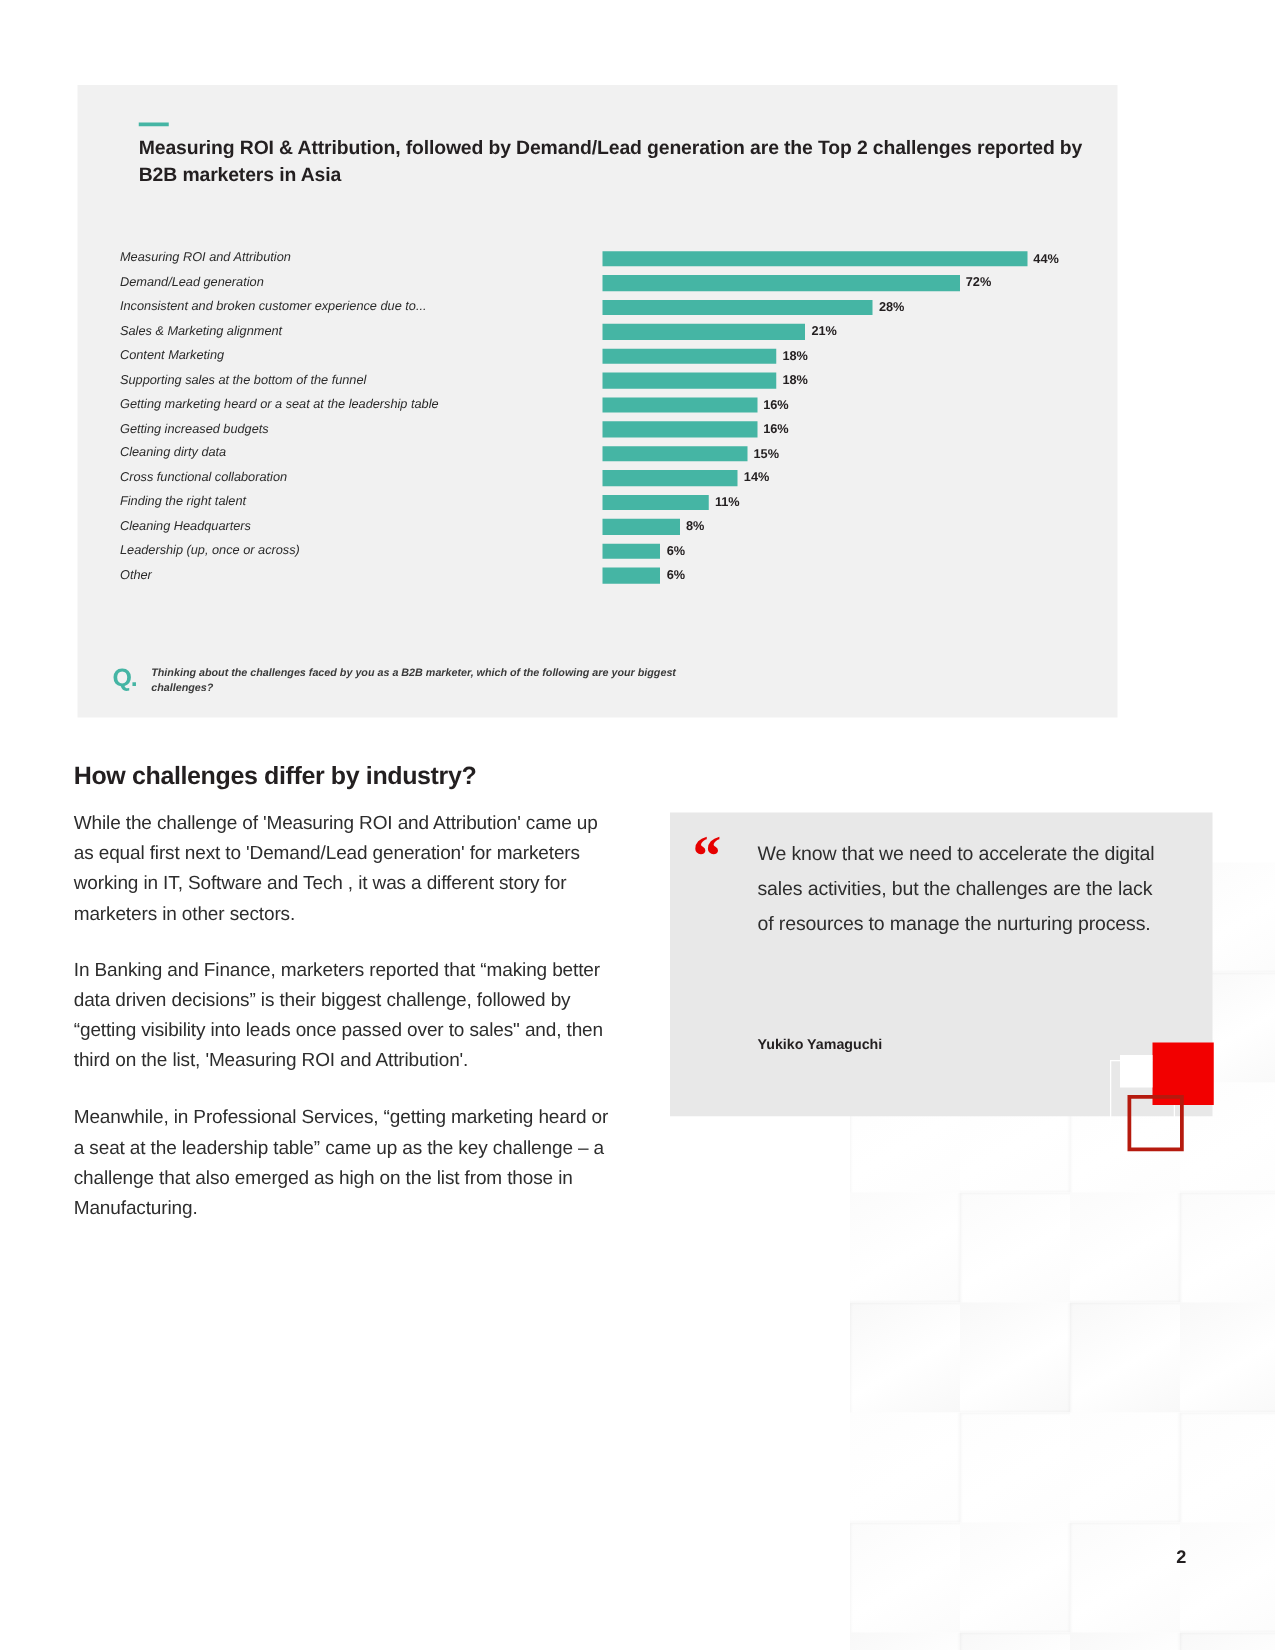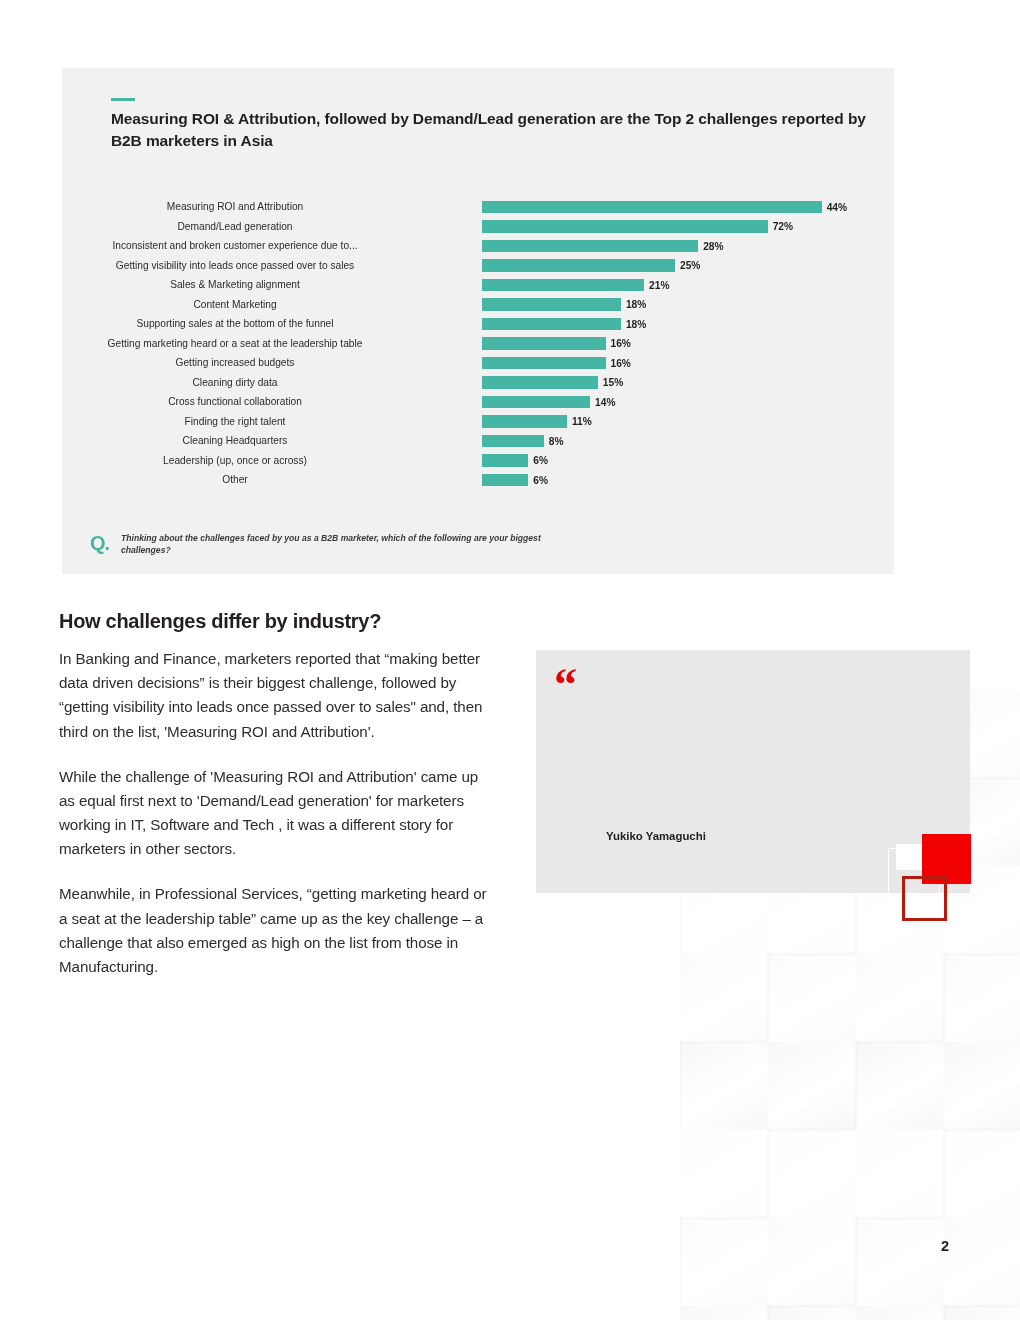--- a/index.html
+++ b/index.html
@@ -24,22 +24,22 @@
   #teal-dash { position:absolute; left:49px; top:30px; width:24px; height:3px; background:#45b5a4; }
   #chart-title {
     position:absolute; left:49px; top:40px; width:760px;
     font-size:15.5px; font-weight:bold; line-height:1.42; color:#231f20;
     letter-spacing:-0.1px;
   }
 
   #chart-area { position:absolute; left:0; top:130px; width:898px; height:320px; }
   .bar-row { position:relative; height:19.5px; margin-bottom:0px; }
   .bar-label {
-    position:absolute; right:560px; top:2px; width:330px; text-align:center;
-    font-size:10.2px; color:#2b2b2b; line-height:13px; white-space:nowrap;
+    position:absolute; right:534px; top:2px; width:330px; text-align:left;
+    font-size:10.2px; color:#2b2b2b; line-height:13px; white-space:nowrap;font-style:italic;
   }
   .bar-track { position:absolute; left:388px; top:2.5px; height:12.5px;padding-left:32px; }
   .bar-fill { height:12.5px; background:#45b5a4; float:left; }
   .bar-value {
     float:left; font-size:10.2px; font-weight:bold; color:#231f20;
     margin-left:5px; line-height:13px;
   }
 
   
   #chart-footnote { position:absolute; left:28px; top:460px; width:520px; }
@@ -158,27 +158,20 @@
         </div>
       </div>
       <div class="bar-row">
         <div class="bar-label">Inconsistent and broken customer experience due to...</div>
         <div class="bar-track">
           <div class="bar-fill" style="width: 216.16px; background: rgb(69, 181, 164);"></div>
           <div class="bar-value">28%</div>
         </div>
       </div>
       <div class="bar-row">
-        <div class="bar-label">Getting visibility into leads once passed over to sales</div>
-        <div class="bar-track">
-          <div class="bar-fill" style="width: 193px; background: rgb(69, 181, 164);"></div>
-          <div class="bar-value">25%</div>
-        </div>
-      </div>
-      <div class="bar-row">
         <div class="bar-label">Sales &amp; Marketing alignment</div>
         <div class="bar-track">
           <div class="bar-fill" style="width: 162.12px; background: rgb(69, 181, 164);"></div>
           <div class="bar-value">21%</div>
         </div>
       </div>
       <div class="bar-row">
         <div class="bar-label">Content Marketing</div>
         <div class="bar-track">
           <div class="bar-fill" style="width: 138.96px; background: rgb(69, 181, 164);"></div>
@@ -252,28 +245,29 @@
 
   <div id="chart-footnote">
     <span id="q-mark">Q.</span>
     <div id="footnote-text">Thinking about the challenges faced by you as a B2B marketer, which of the following are your biggest challenges?</div>
   </div>
 
 </div>
 
 <div id="body-col">
   <div id="section-heading">How challenges differ by industry?</div>
+  <div class="body-para">While the challenge of 'Measuring ROI and Attribution' came up as equal first next to 'Demand/Lead generation' for marketers working in IT, Software and Tech , it was a different story for marketers in other sectors.</div>
   <div class="body-para">In Banking and Finance, marketers reported that “making better data driven decisions” is their biggest challenge, followed by “getting visibility into leads once passed over to sales"
 and, then third on the list, 'Measuring ROI and Attribution'.</div>
-  <div class="body-para">While the challenge of 'Measuring ROI and Attribution' came up as equal first next to 'Demand/Lead generation' for marketers working in IT, Software and Tech , it was a different story for marketers in other sectors.</div>
   <div class="body-para">Meanwhile, in Professional Services, “getting marketing heard or a seat at the leadership table” came up as the key challenge – a challenge that also emerged as high on the list from those in Manufacturing.</div>
 </div>
 
 <div id="quote-box">
   <span id="quote-glyph">“ </span>
+  <div id="quote-text">We know that we need to accelerate the digital sales activities, but the challenges are the lack of resources to manage the nurturing process.</div>
   <div id="quote-author">Yukiko Yamaguchi</div>
 </div>
 
 <div id="deco">
   <div class="sq" id="deco-white-outline"></div>
   <div class="sq" id="deco-red-solid"></div>
   <div class="sq" id="deco-white-solid"></div>
   <div class="sq" id="deco-darkred-outline"></div>
 </div>
 

